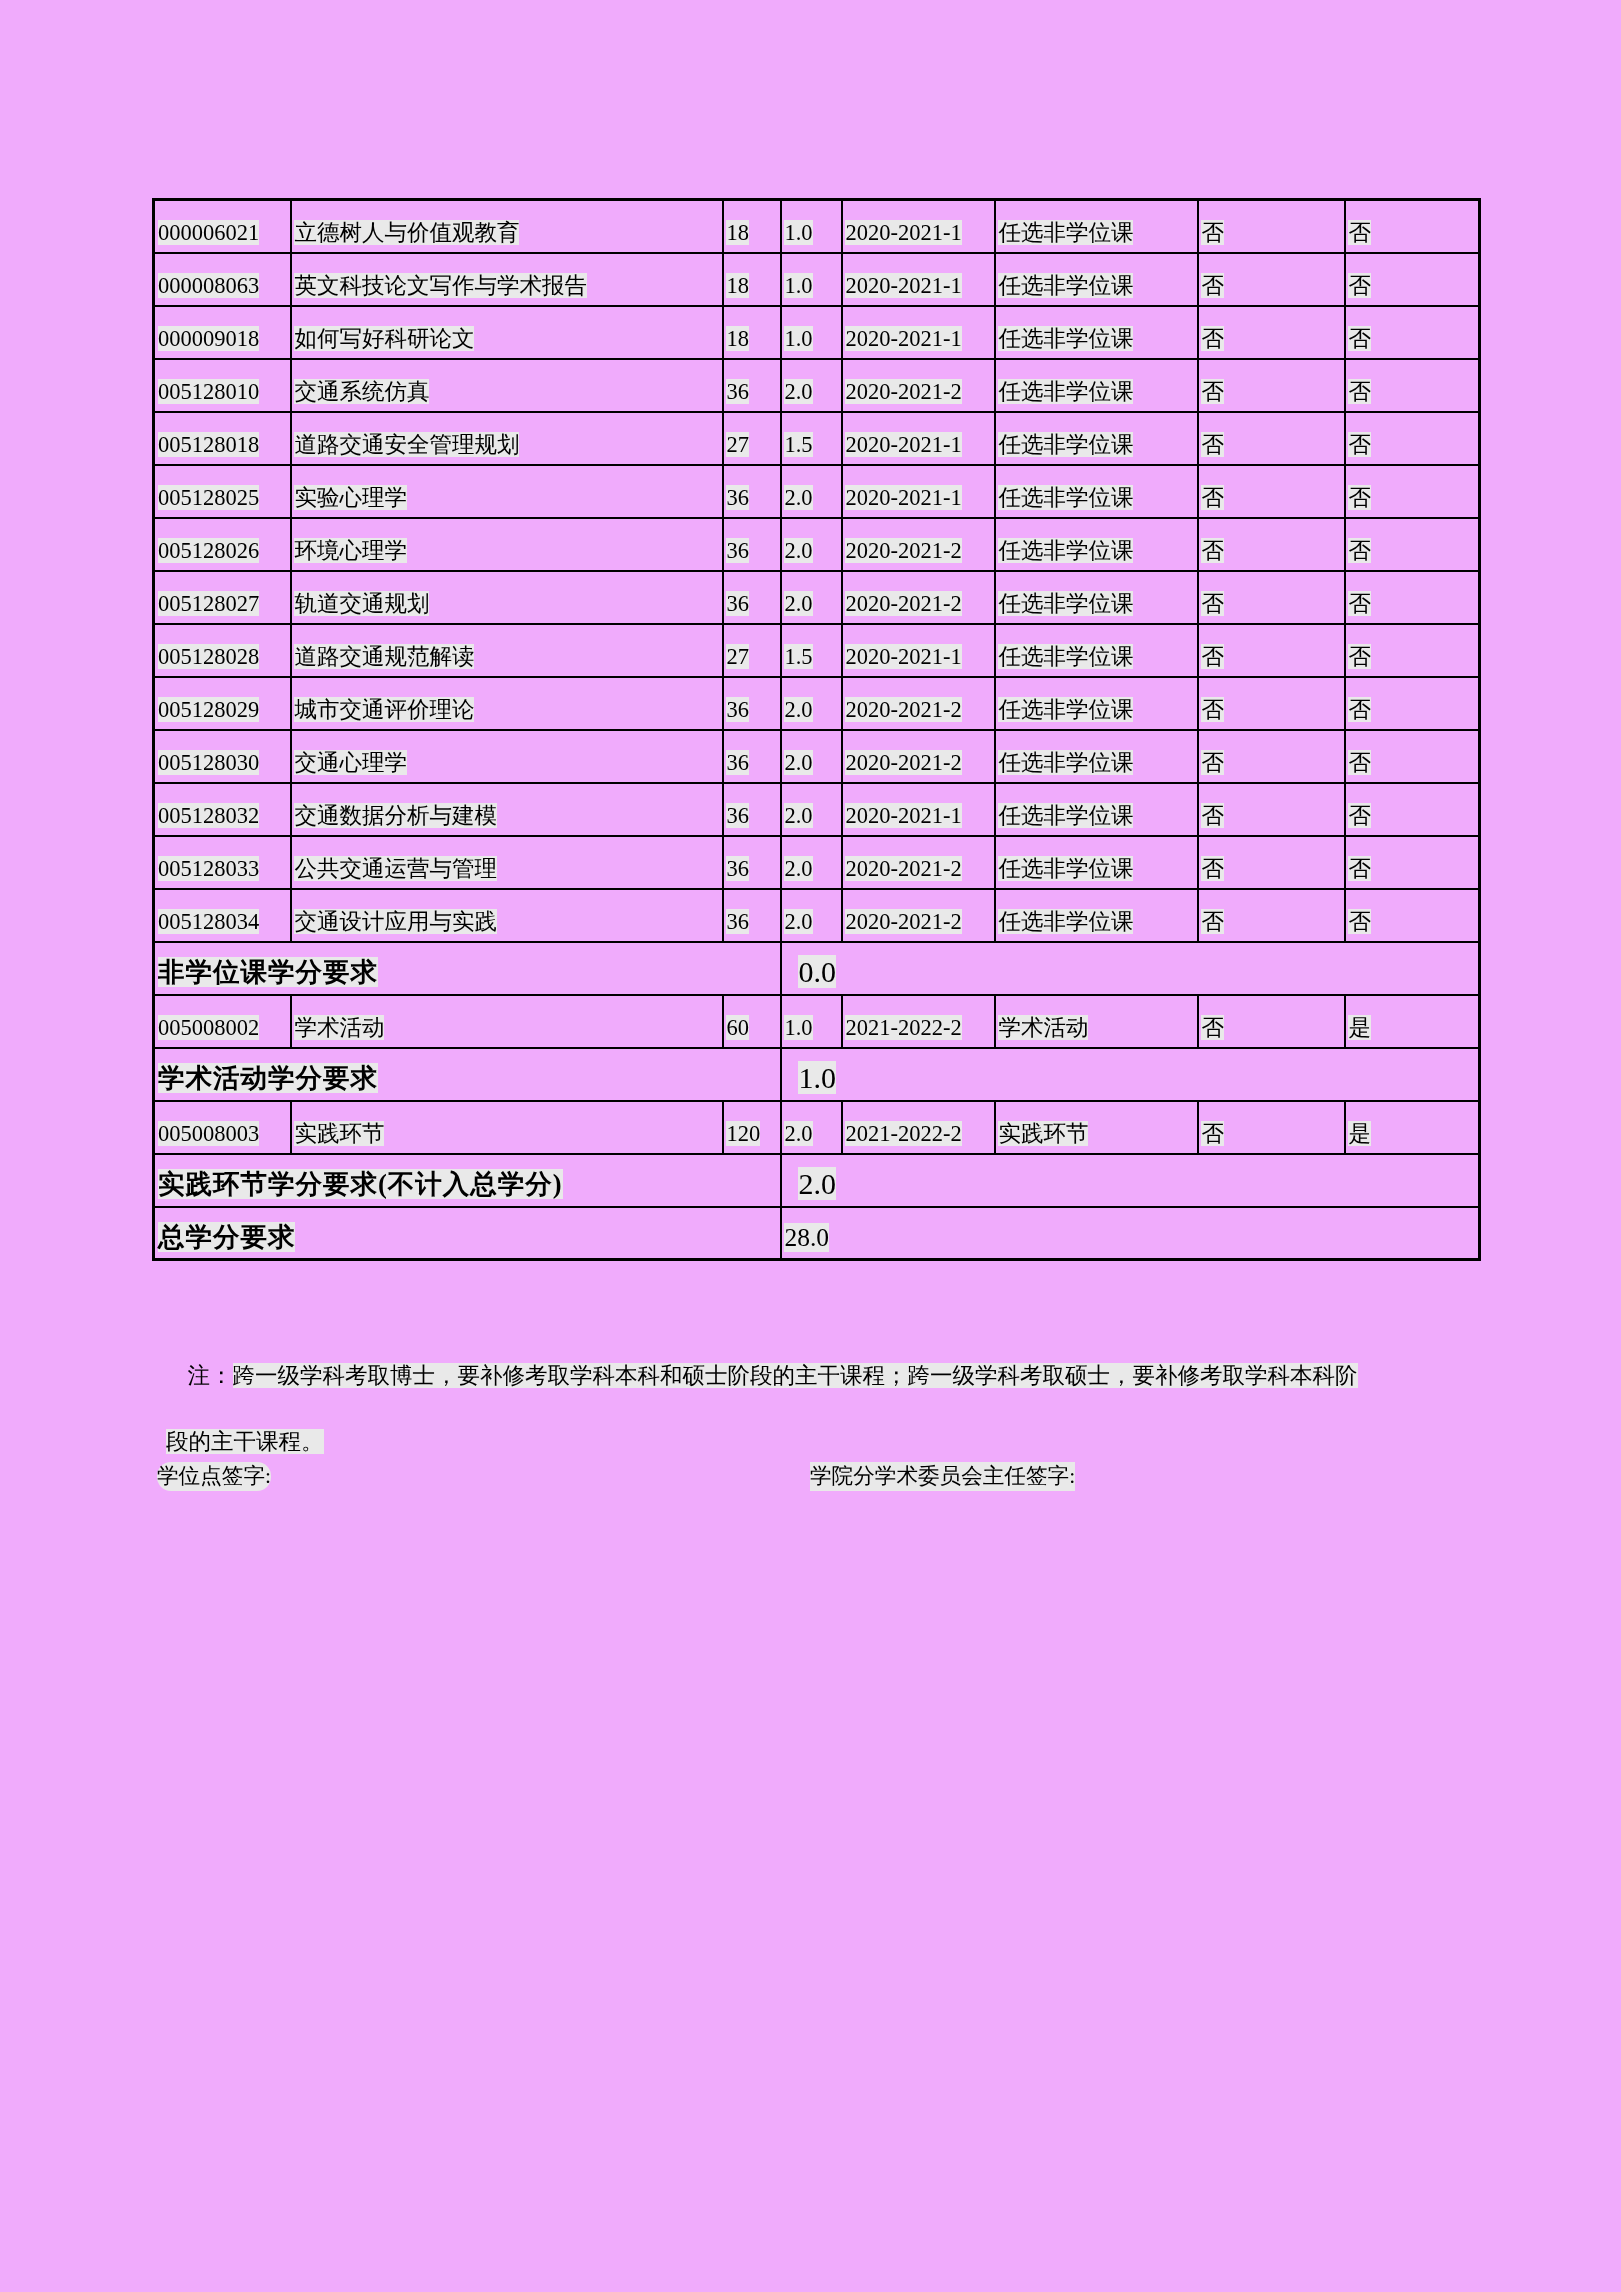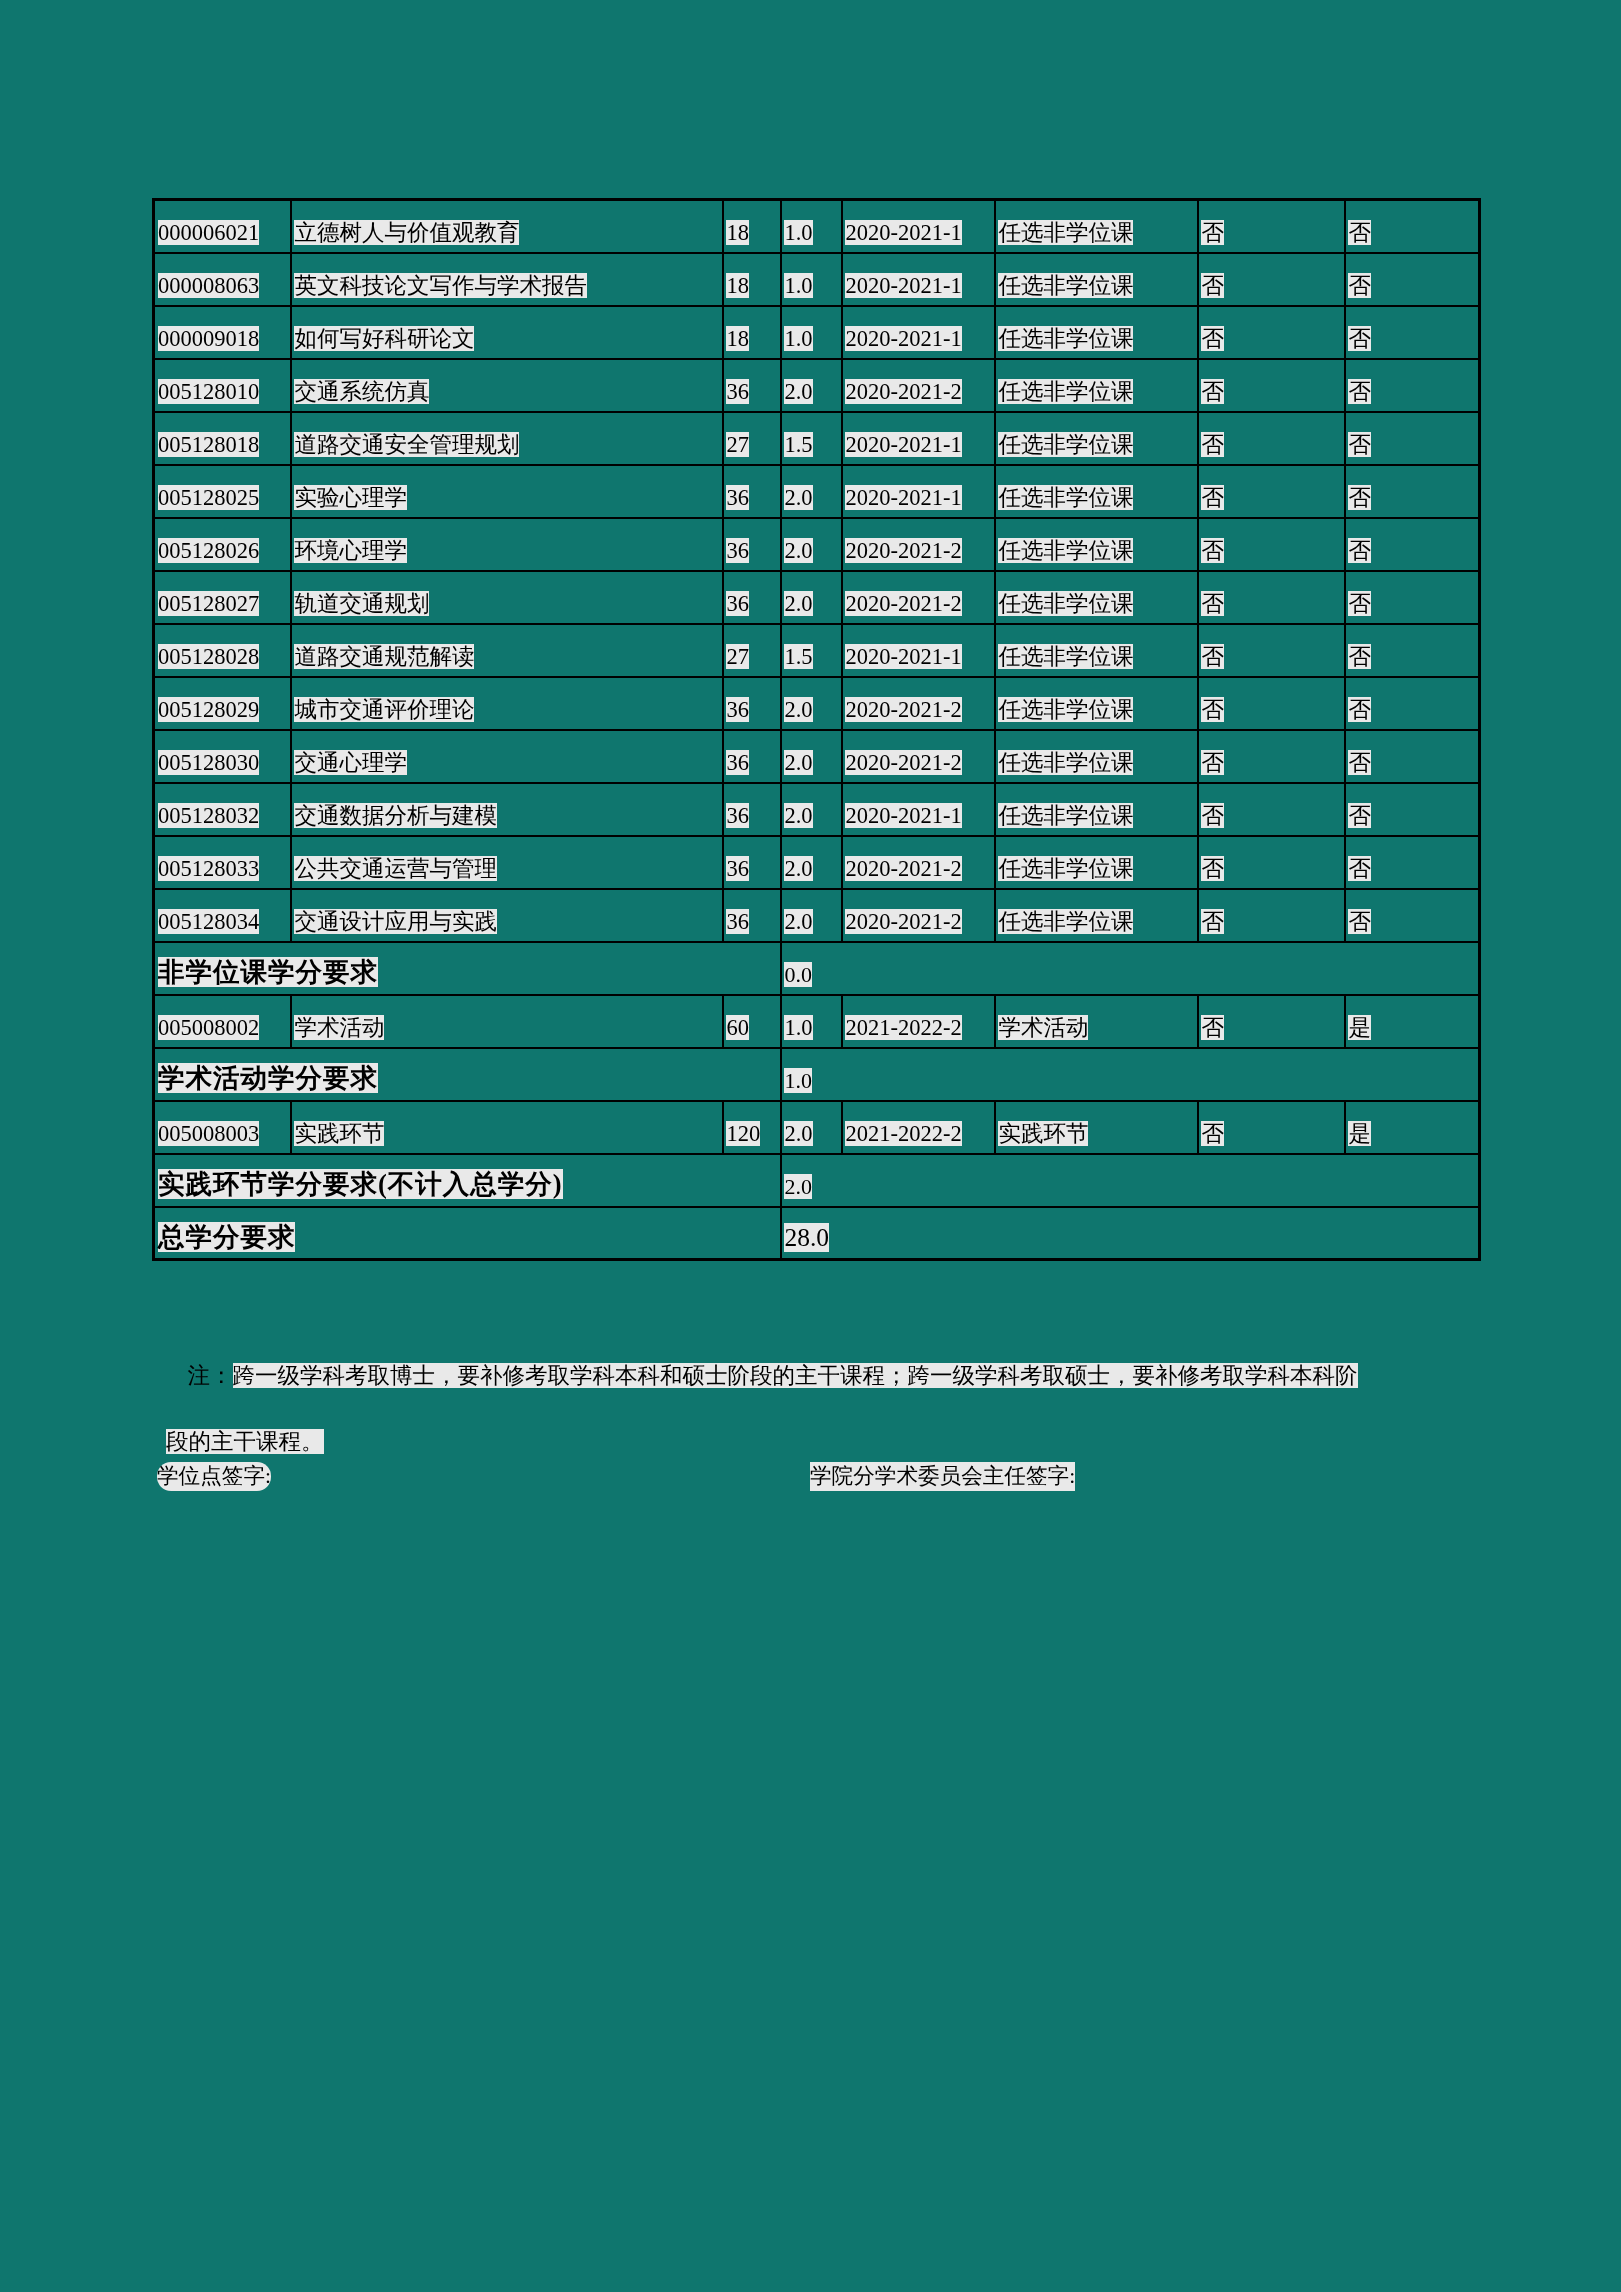--- a/index.html
+++ b/index.html
@@ -1,20 +1,20 @@
 <!DOCTYPE html>
 <html><head>
 <meta charset="utf-8">
 <style>
   html, body { margin: 0; padding: 0; background: #ffffff; }
   .page {
     position: relative;
     width: 1621px;
     height: 2293px;
-    background: #0f766e;
+    background: #f0abfc;
     font-family: "Liberation Serif", "DejaVu Serif", serif;
     color: #000000;
     overflow: hidden;
   }
   table.course-table {
     position: absolute;
     left: 152px;
     top: 198px;
     width: 1326px;
     border-collapse: collapse;
@@ -30,21 +30,21 @@
     white-space: nowrap;
     overflow: hidden;
   }
   table.course-table tr { height: 53px; }
   .shade { background: #e9e9e9; }
   .sum-label {
     font-weight: bold;
     font-size: 26.5px;
     letter-spacing: 1px;
   }
-  .sum-value { font-size: 22px; }
+  .sum-value { font-size: 30px; margin-left: 14px; }
   .sum-value-bold {
     font-weight: normal;
     font-size: 25.5px;
   }
   .note {
     position: absolute;
     left: 154px;
     top: 1331px;
     width: 1331px;
     margin: 12px;

